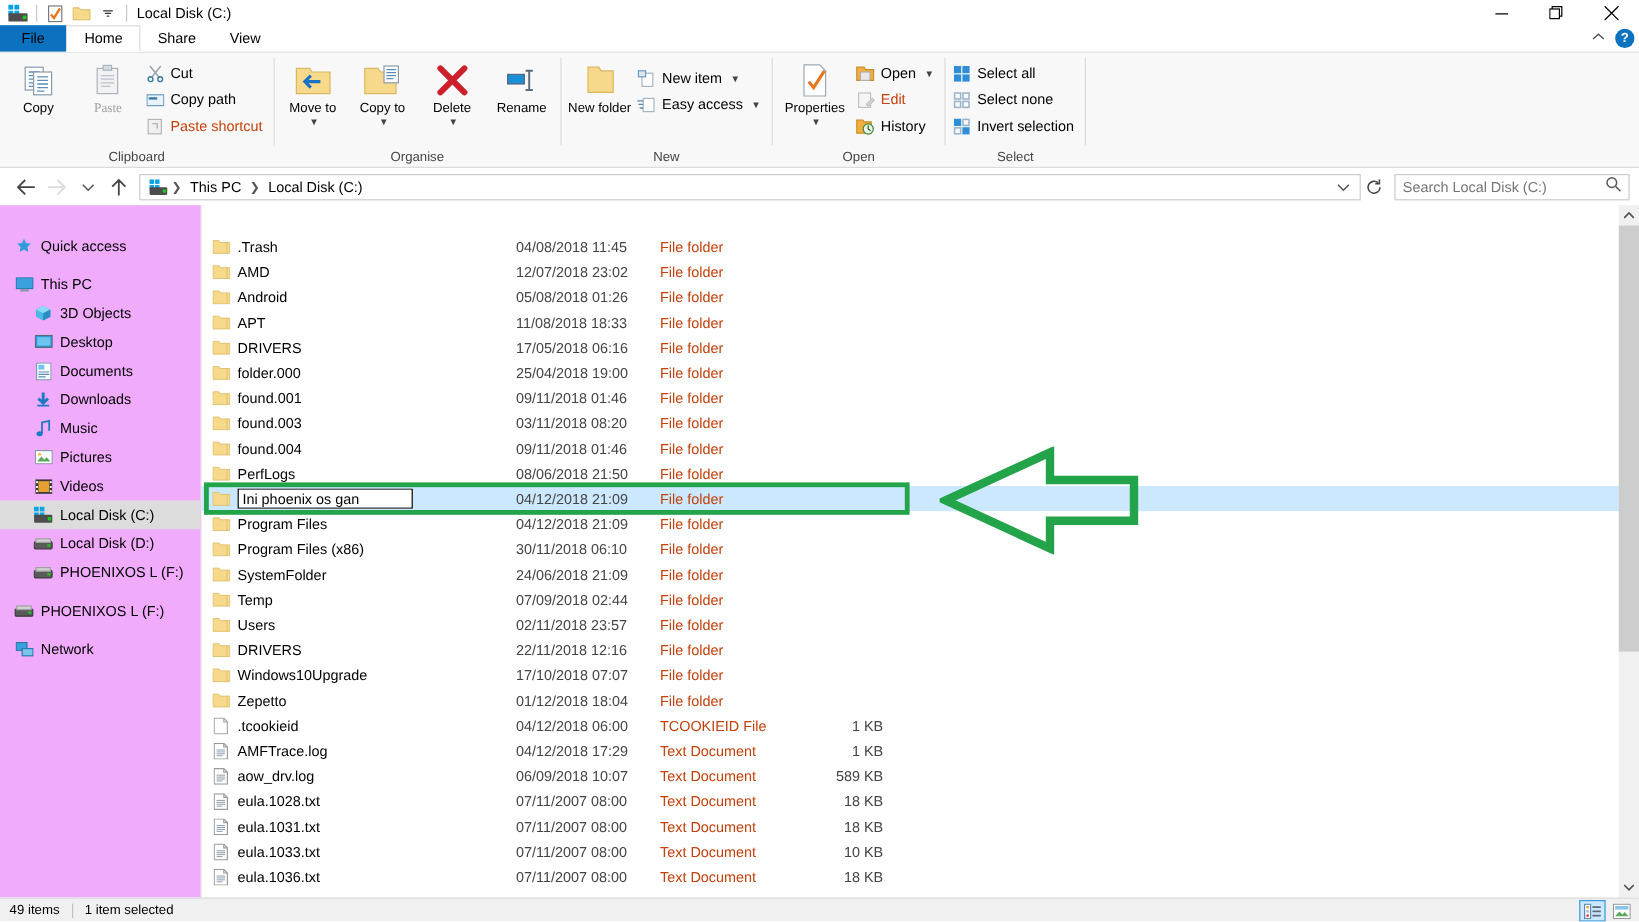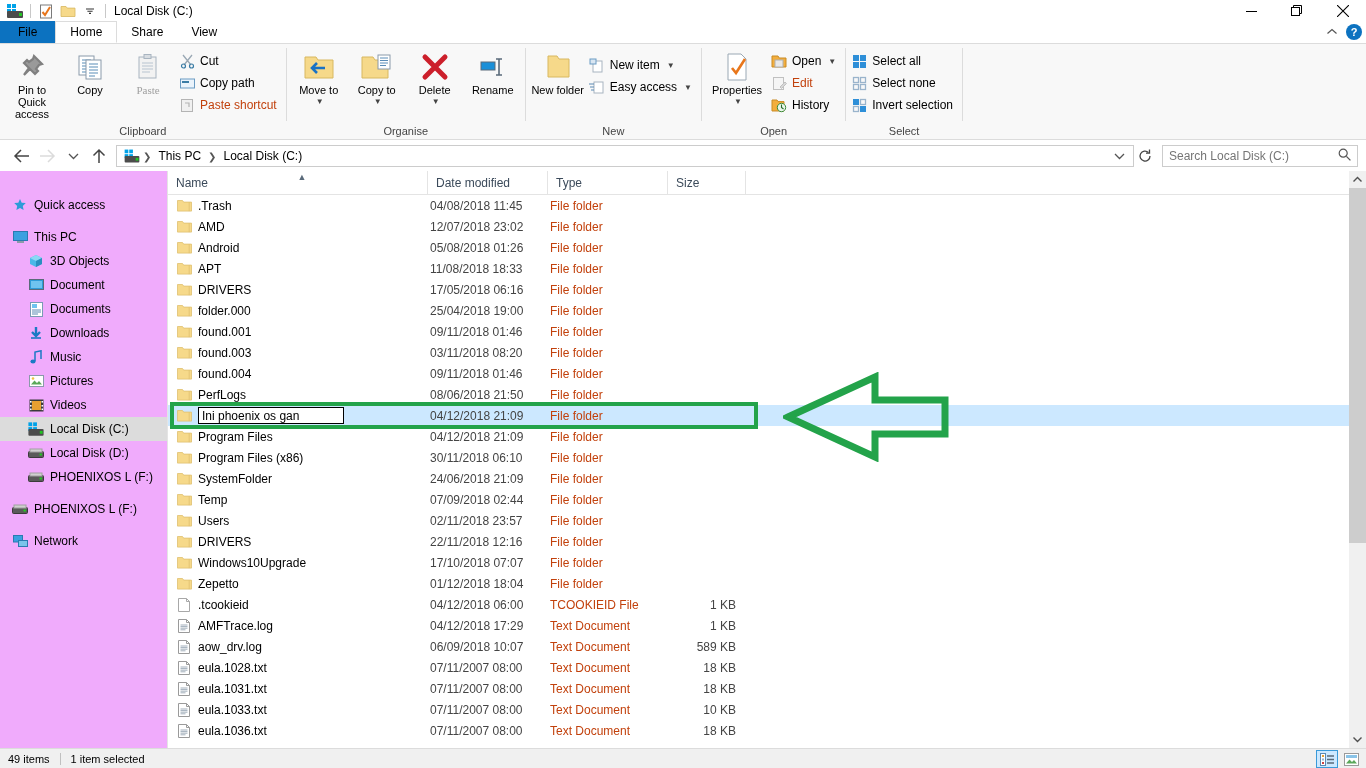--- a/index.html
+++ b/index.html
@@ -237,30 +237,20 @@
           </svg>
       </div>
       <div class="help-ico">?</div>
     </div>
   </div>
 
   <div class="ribbon">
 
     <div class="rgroup">
       <div class="rgroup-items">
-        <div class="bigbtn">
-          <span class="glyph">
-            <svg width="30" height="30" viewBox="0 0 30 30">
-              <g stroke="#808080" stroke-width="2.2" fill="#9a9a9a">
-                <path d="M17 4l8 8-3 1-3 4 2 2-3 3-5-5-6 6 5-7-5-5 3-3 2 2 4-3z"></path>
-              </g>
-            </svg>
-          </span>
-          <span>Pin to Quick access</span>
-        </div>
         <div class="bigbtn">
           <span class="glyph">
             <svg width="30" height="30" viewBox="0 0 30 30">
               <rect x="4" y="4" width="15" height="19" fill="#fff" stroke="#8a9aaa"></rect>
               <g stroke="#5b8db8" stroke-width="1.1">
                   <path d="M7 8h9M7 11h9M7 14h9M7 17h9M7 20h6"></path>
                 </g>
               <rect x="11" y="8" width="15" height="19" fill="#fff" stroke="#8a9aaa"></rect>
               <g stroke="#5b8db8" stroke-width="1.1">
                   <path d="M14 12h9M14 15h9M14 18h9M14 21h9M14 24h6"></path>
@@ -585,21 +575,21 @@
         </span>
         <span>3D Objects</span>
       </div>
       <div class="navitem lvl1">
         <span class="ico">
           <svg width="15" height="13" viewBox="0 0 15 13">
             <rect x="0.5" y="0.5" width="14" height="10" fill="#2e9bd8" stroke="#5a6a7a"></rect>
             <rect x="2" y="2" width="11" height="7" fill="#6fc3ef"></rect>
           </svg>
         </span>
-        <span>Document</span>
+        <span>Desktop</span>
       </div>
       <div class="navitem lvl1">
         <span class="ico">
           <svg width="13" height="15" viewBox="0 0 13 15">
             <rect x="0.5" y="0.5" width="12" height="14" fill="#fff" stroke="#7a9ab4"></rect>
             <rect x="2" y="2" width="5" height="4" fill="#6fc3ef"></rect>
             <g stroke="#5a8ab4" stroke-width="1">
                 <path d="M2 8h9M2 10h9M2 12h6"></path>
               </g>
           </svg>
@@ -701,35 +691,20 @@
           <svg width="15" height="14" viewBox="0 0 15 14">
             <rect x="0.5" y="1.5" width="9" height="6.5" fill="#3aa0e0" stroke="#2a7ab0"></rect>
             <rect x="5.5" y="6.5" width="9" height="6" fill="#7ac4ea" stroke="#2a7ab0"></rect>
           </svg>
         </span>
         <span>Network</span>
       </div>
     </div>
 
     <div class="filepane">
-      <div class="colheaders">
-        <div class="colh" style="width:260px;">
-          <span>Name</span>
-          <span class="sortarrow">▲</span>
-        </div>
-        <div class="colh" style="width:120px;">
-          <span>Date modified</span>
-        </div>
-        <div class="colh" style="width:120px;">
-          <span>Type</span>
-        </div>
-        <div class="colh" style="width:78px;">
-          <span>Size</span>
-        </div>
-      </div>
 
       <div class="rows" id="rows-container">
           <div class="row">
             <div class="cell-name" style="width:260px">
               <span class="fico">
                 <svg width="15" height="13" viewBox="0 0 15 13">
                   <path d="M0.5 1.5h5l1.2 1.6H14.5v9H0.5z" fill="#f6d98a" stroke="#e0c070" stroke-width=".8"></path>
                   <path d="M12.2 3.1v9" stroke="#e0c070" stroke-width=".8"></path>
                 </svg>
               </span>

